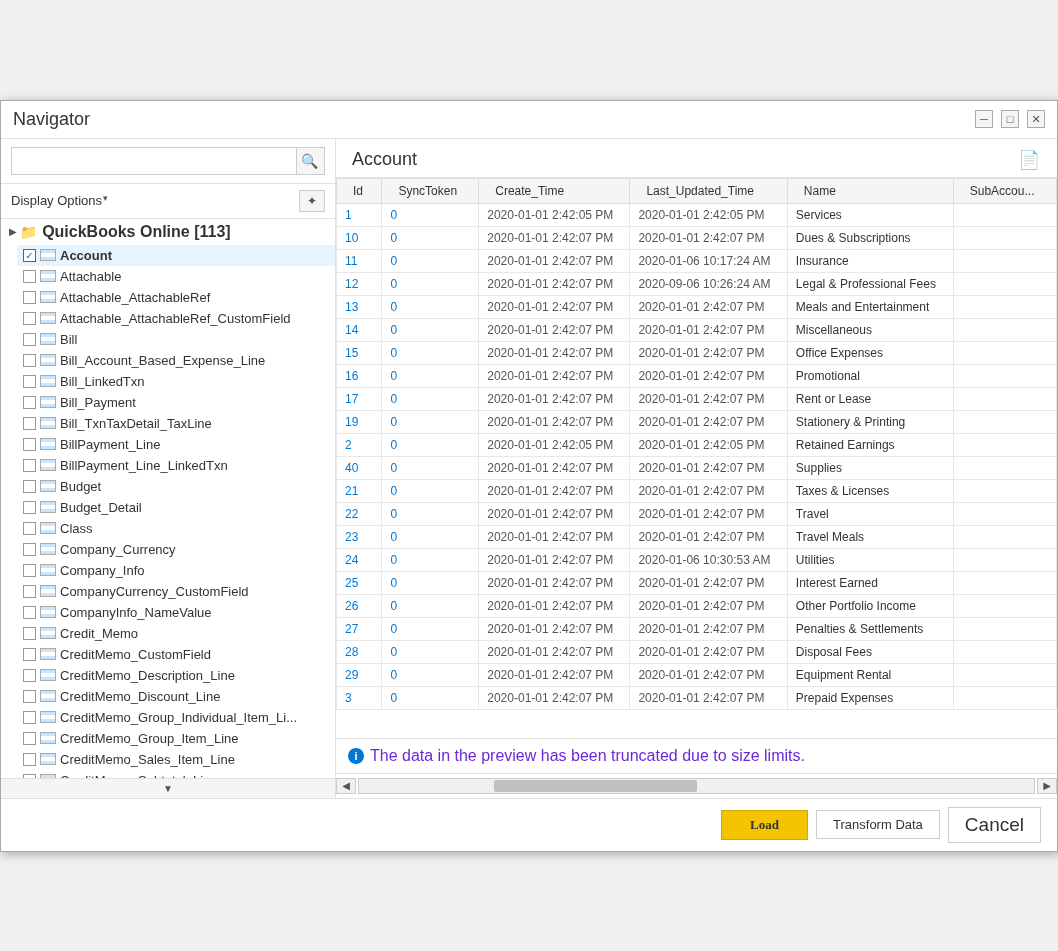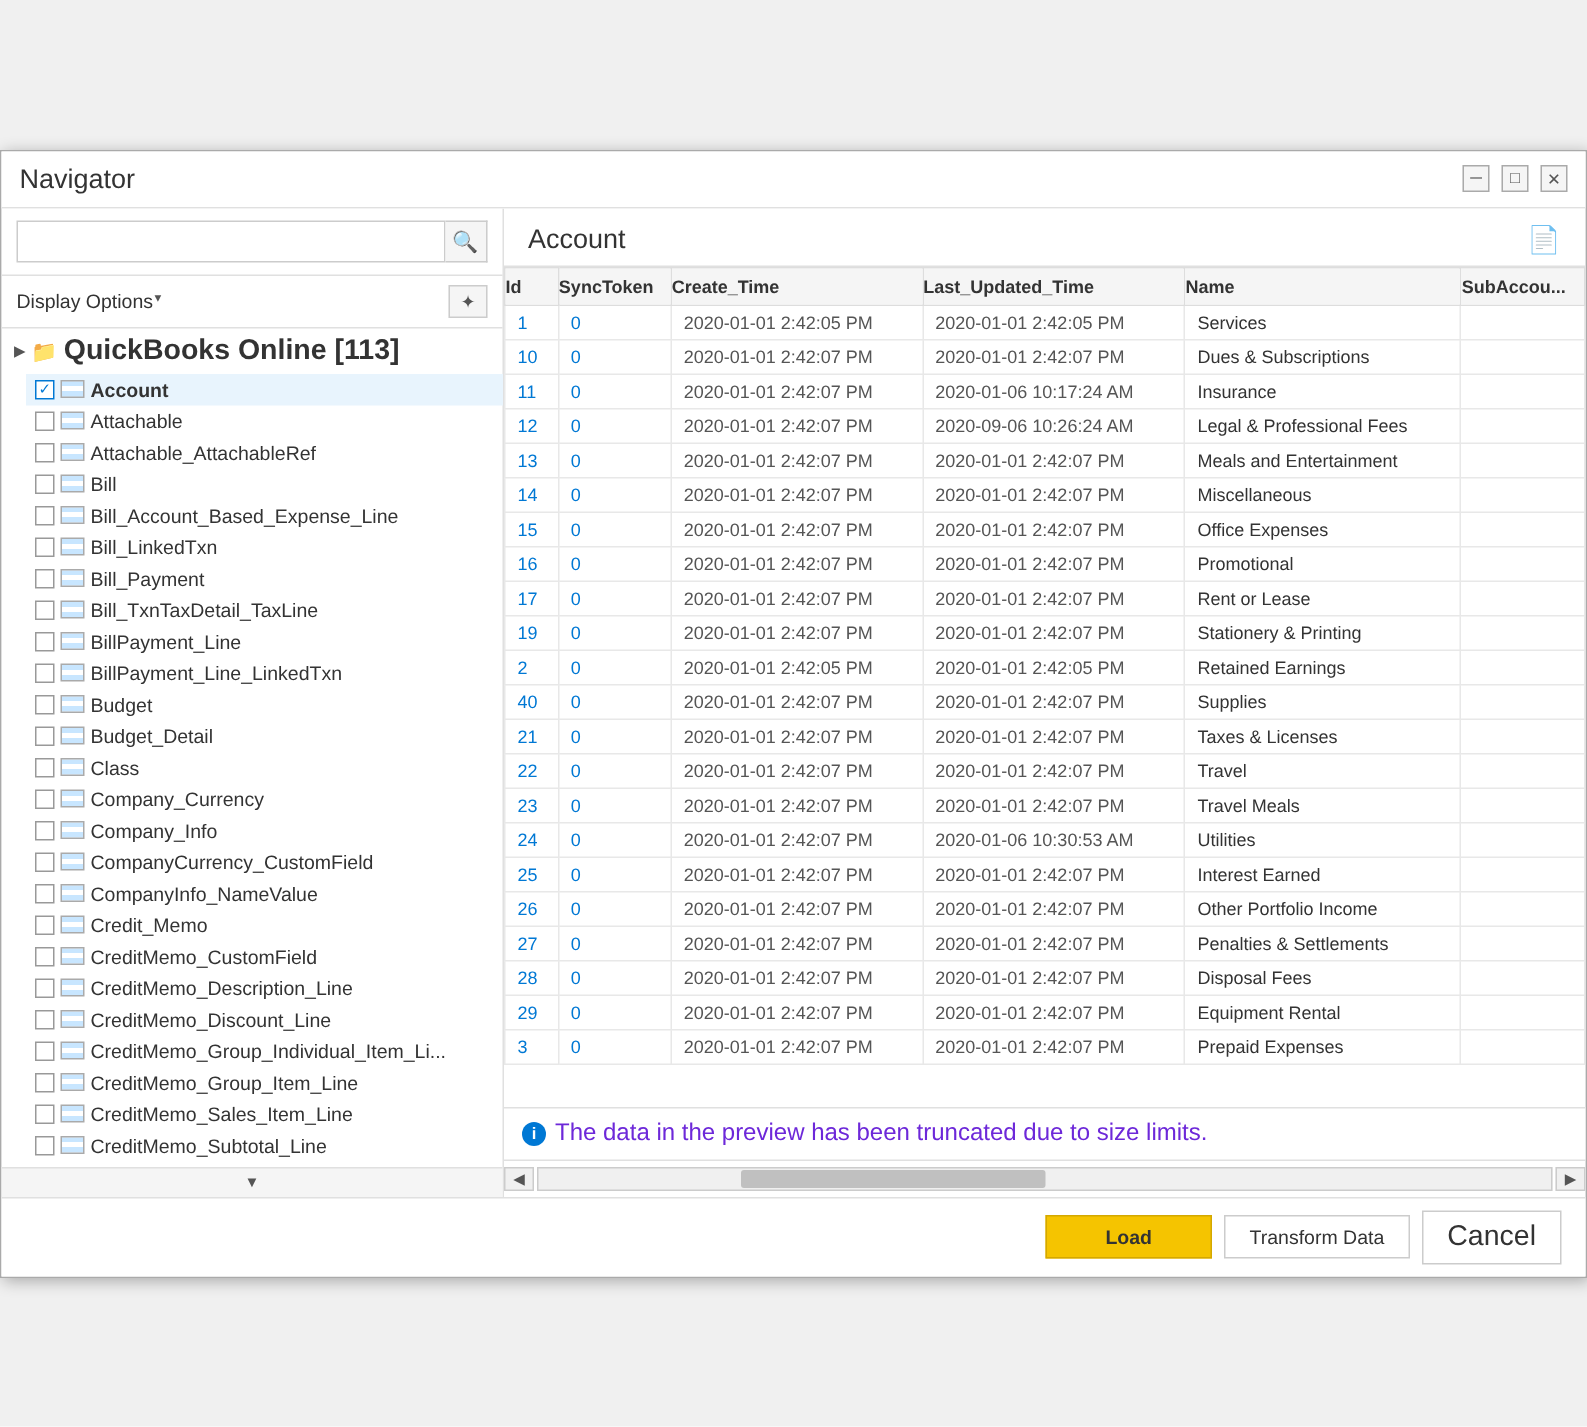--- a/index.html
+++ b/index.html
@@ -133,21 +133,21 @@
       align-items: center;
       padding: 4px 8px;
       cursor: pointer;
       gap: 4px;
     }
     .folder-icon {
       color: #e8b800;
       font-size: 14px;
     }
     .tree-root-label {
-      font-size: 19px;
+      font-size: 16px;
       font-weight: 600;
       color: #333;
     }
     .tree-children {
       list-style: none;
       padding-left: 16px;
     }
     .tree-child-item {
       display: flex;
       align-items: center;
@@ -246,23 +246,23 @@
       position: relative;
     }
     .data-table {
       width: 100%;
       border-collapse: collapse;
       font-size: 12px;
     }
     .data-table thead th {
       background: #f5f5f5;
       border: 1px solid #ddd;
-      padding: 5px 0;
+      padding: 5px 16px;
       text-align: left;
-      font-weight: 700;
+      font-weight: 400;
       color: #333;
       white-space: nowrap;
       position: sticky;
       top: 0;
       z-index: 2;
     }
     .data-table tbody td {
       border: 1px solid #e8e8e8;
       padding: 4px 8px;
       color: #333;
@@ -341,25 +341,26 @@
       align-items: center;
       justify-content: flex-end;
       padding: 8px 16px;
       gap: 8px;
       border-top: 1px solid #e0e0e0;
       background: #fff;
     }
     .btn-load {
       background: #f5c400;
       border: 1px solid #d4a800;
-      padding: 6px 39px;
+      padding: 6px 28px;
       font-size: 13px;
       font-weight: 600;
       cursor: pointer;
       color: #333;
+      font-family: Liberation Serif, serif;
     }
     .btn-transform {
       background: #fff;
       border: 1px solid #ccc;
       padding: 6px 16px;
       font-size: 13px;
       cursor: pointer;
       color: #333;
     }
     .btn-cancel {
@@ -419,20 +420,25 @@
               </li>
               <li class="tree-child-item">
                 <div class="checkbox"></div>
                 <span class="table-icon"></span>
                 <span class="item-label">Attachable</span>
               </li>
               <li class="tree-child-item">
                 <div class="checkbox"></div>
                 <span class="table-icon"></span>
                 <span class="item-label">Attachable_AttachableRef</span>
+              </li>
+              <li class="tree-child-item">
+                <div class="checkbox"></div>
+                <span class="table-icon"></span>
+                <span class="item-label">Attachable_AttachableRef_CustomField</span>
               </li>
               <li class="tree-child-item">
                 <div class="checkbox"></div>
                 <span class="table-icon"></span>
                 <span class="item-label">Bill</span>
               </li>
               <li class="tree-child-item">
                 <div class="checkbox"></div>
                 <span class="table-icon"></span>
                 <span class="item-label">Bill_Account_Based_Expense_Line</span>

